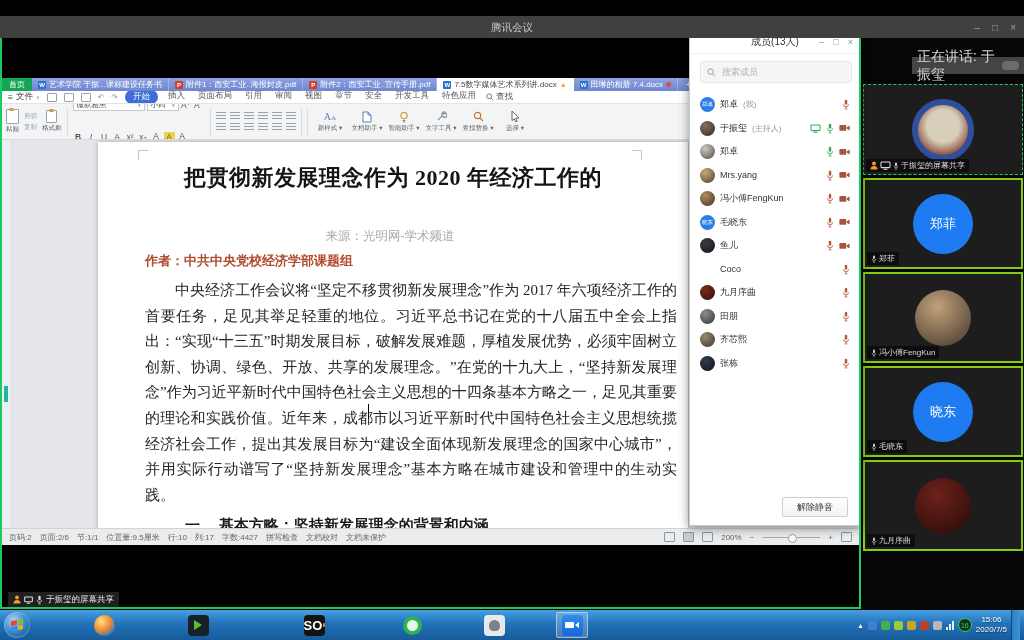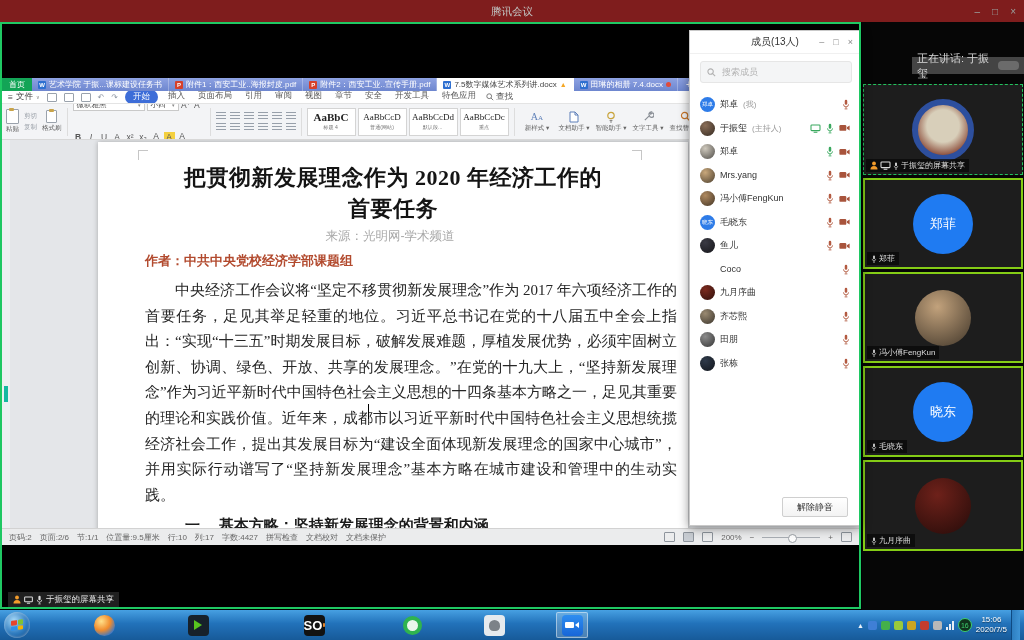--- a/index.html
+++ b/index.html
@@ -1,31 +1,31 @@
 <!DOCTYPE html>
 <html><head>
 <meta charset="utf-8">
 <style>
   html,body{margin:0;padding:0}
   body{width:1024px;height:640px;position:relative;overflow:hidden;background:#000;
        font-family:"Liberation Sans","DejaVu Sans",sans-serif;-webkit-font-smoothing:antialiased}
   
-  .titlebar{position:absolute;left:0;top:0;width:1024px;height:22px;background:#7f1d1d;z-index:60}
+  .titlebar{position:absolute;left:0;top:16px;width:1024px;height:22px;background:#404040;z-index:60}
   .tb-title{position:absolute;left:0;right:0;top:0;height:22px;line-height:22px;text-align:center;
             font-size:10.5px;color:#c3c9c7}
   .tb-ctrls{position:absolute;right:8px;top:0;height:22px;display:flex;gap:12px;align-items:center;
             color:#9aa09e;font-size:10px}
   .tb-ctrls span{cursor:default}
   
   .share-border{position:absolute;left:0;top:22px;width:861px;height:587px;border:2px solid #1fc863;
                 box-sizing:border-box;pointer-events:none;z-index:45}
   .share-tag{position:absolute;left:8px;top:592px;height:15px;background:rgba(35,35,35,.9);
              display:flex;align-items:center;gap:3px;padding:0 5px;font-size:8.5px;color:#e8e8e8;z-index:46}
   .speakbar{position:absolute;left:912px;top:57px;width:112px;height:17px;background:rgba(72,72,72,.95);
-            color:#d8d8d8;font-size:11px;display:flex;align-items:center;gap:4px;padding:0 5px;z-index:25;box-sizing:border-box}
+            color:#d8d8d8;font-size:14px;display:flex;align-items:center;gap:4px;padding:0 5px;z-index:25;box-sizing:border-box}
   .smudge{width:22px;height:9px;border-radius:4px;background:#8d8d8d;opacity:.55}
   
   .wps{position:absolute;left:2px;top:78px;width:857px;height:467px;background:#f3f4f6;z-index:10}
   .wps-tabs{position:absolute;left:0;top:0;width:100%;height:13px;display:flex;align-items:stretch;
             background:linear-gradient(#8ea2e2,#6d86cf);font-size:8px;color:#fff;overflow:hidden}
   .home-tab{background:#13a456;display:flex;align-items:center;padding:0 7px;flex:none}
   .doc-tab{display:flex;align-items:center;gap:3px;padding:0 6px;border-right:1px solid rgba(255,255,255,.28);
            white-space:nowrap;overflow:hidden;max-width:158px;flex:none}
   .doc-tab.active{background:#fff;color:#444}
   .ticon{width:8px;height:8px;border-radius:1px;font-size:6px;line-height:8px;text-align:center;
@@ -273,38 +273,20 @@
       <div class="prow" id="para-row2">
           <span class="licon"></span>
           <span class="licon"></span>
           <span class="licon"></span>
           <span class="licon"></span>
           <span class="licon"></span>
           <span class="licon"></span>
         </div>
     </div>
     <div class="rsep"></div>
-    <span id="style-list" style="display:flex;gap:2px">
-        <div class="stylebox">
-          <span class="sample" style="font-weight:bold;font-size:11px">AaBbC</span>
-          <span class="slabel">标题 4</span>
-        </div>
-        <div class="stylebox">
-          <span class="sample">AaBbCcD</span>
-          <span class="slabel">普通(网站)</span>
-        </div>
-        <div class="stylebox">
-          <span class="sample">AaBbCcDd</span>
-          <span class="slabel">默认段...</span>
-        </div>
-        <div class="stylebox">
-          <span class="sample">AaBbCcDc</span>
-          <span class="slabel">重点</span>
-        </div>
-      </span>
     <div class="rsep"></div>
     <span id="tool-list" style="display:flex;gap:2px">
         <div class="rtool">
           <span class="icn">
             <span style="font-size:10px;color:#5d7fb8;font-family:serif">A<span style="font-size:7px">A</span></span>
           </span>
           <span class="rlabel">新样式 ▾</span>
         </div>
         <div class="rtool">
           <span class="icn">
@@ -354,21 +336,20 @@
   </div>
   <div class="wps-left">
       <div class="lmarker"></div>
     </div>
   <div class="wps-canvas">
     <div class="page">
       <div class="cmark l"></div>
       <div class="cmark r"></div>
       <div class="doc-title">
         <div>把贯彻新发展理念作为 2020 年经济工作的</div>
-        <div>首要任务</div>
       </div>
       <div class="doc-source">来源：光明网-学术频道</div>
       <div class="doc-author">作者：中共中央党校经济学部课题组</div>
       <div class="doc-body">
         <p>中央经济工作会议将“坚定不移贯彻新发展理念”作为 2017 年六项经济工作的首要任务，足见其举足轻重的地位。习近平总书记在党的十八届五中全会上指出：“实现“十三五”时期发展目标，破解发展难题，厚植发展优势，必须牢固树立创新、协调、绿色、开放、共享的发展理念。”在党的十九大上，“坚持新发展理念”作为习近平新时代中国特色社会主义思想的十四条基本方略之一，足见其重要的理论和实践价值。近年来，成都市以习近平新时代中国特色社会主义思想统揽经济社会工作，提出其发展目标为“建设全面体现新发展理念的国家中心城市”，并用实际行动谱写了“坚持新发展理念”基本方略在城市建设和管理中的生动实践。</p>
         <div class="doc-heading">一、 基本方略：坚持新发展理念的背景和内涵</div>
       </div>
       <div class="caret"></div>
     </div>
   </div>
@@ -606,36 +587,36 @@
             <g fill="#b35a41" stroke="#b35a41">
               <rect x="3.4" y="0.8" width="3.2" height="6.6" rx="1.6" stroke="none"></rect>
               <path d="M1.8 6.8a3.2 3.2 0 0 0 6.4 0" fill="none" stroke-width="1.1"></path>
               <line x1="5" y1="10.2" x2="5" y2="12" stroke-width="1.1"></line>
               <line x1="3.2" y1="12.6" x2="6.8" y2="12.6" stroke-width="1.1"></line>
             </g>
           </svg>
         </span>
       </div>
       <div class="m-row">
+        <span class="m-avatar" style="background:radial-gradient(circle at 35% 30%, #8c8c8c, #000 160%)"></span>
+        <span class="m-name">田朋</span>
+        <span class="m-icons">
+          <svg width="8" height="11" viewBox="0 0 10 14">
+            <g fill="#b35a41" stroke="#b35a41">
+              <rect x="3.4" y="0.8" width="3.2" height="6.6" rx="1.6" stroke="none"></rect>
+              <path d="M1.8 6.8a3.2 3.2 0 0 0 6.4 0" fill="none" stroke-width="1.1"></path>
+              <line x1="5" y1="10.2" x2="5" y2="12" stroke-width="1.1"></line>
+              <line x1="3.2" y1="12.6" x2="6.8" y2="12.6" stroke-width="1.1"></line>
+            </g>
+          </svg>
+        </span>
+      </div>
+      <div class="m-row">
         <span class="m-avatar" style="background:radial-gradient(circle at 35% 30%, #9a8a72, #000 160%)"></span>
         <span class="m-name">齐芯熙</span>
-        <span class="m-icons">
-          <svg width="8" height="11" viewBox="0 0 10 14">
-            <g fill="#b35a41" stroke="#b35a41">
-              <rect x="3.4" y="0.8" width="3.2" height="6.6" rx="1.6" stroke="none"></rect>
-              <path d="M1.8 6.8a3.2 3.2 0 0 0 6.4 0" fill="none" stroke-width="1.1"></path>
-              <line x1="5" y1="10.2" x2="5" y2="12" stroke-width="1.1"></line>
-              <line x1="3.2" y1="12.6" x2="6.8" y2="12.6" stroke-width="1.1"></line>
-            </g>
-          </svg>
-        </span>
-      </div>
-      <div class="m-row">
-        <span class="m-avatar" style="background:radial-gradient(circle at 35% 30%, #8c8c8c, #000 160%)"></span>
-        <span class="m-name">田朋</span>
         <span class="m-icons">
           <svg width="8" height="11" viewBox="0 0 10 14">
             <g fill="#b35a41" stroke="#b35a41">
               <rect x="3.4" y="0.8" width="3.2" height="6.6" rx="1.6" stroke="none"></rect>
               <path d="M1.8 6.8a3.2 3.2 0 0 0 6.4 0" fill="none" stroke-width="1.1"></path>
               <line x1="5" y1="10.2" x2="5" y2="12" stroke-width="1.1"></line>
               <line x1="3.2" y1="12.6" x2="6.8" y2="12.6" stroke-width="1.1"></line>
             </g>
           </svg>
         </span>

